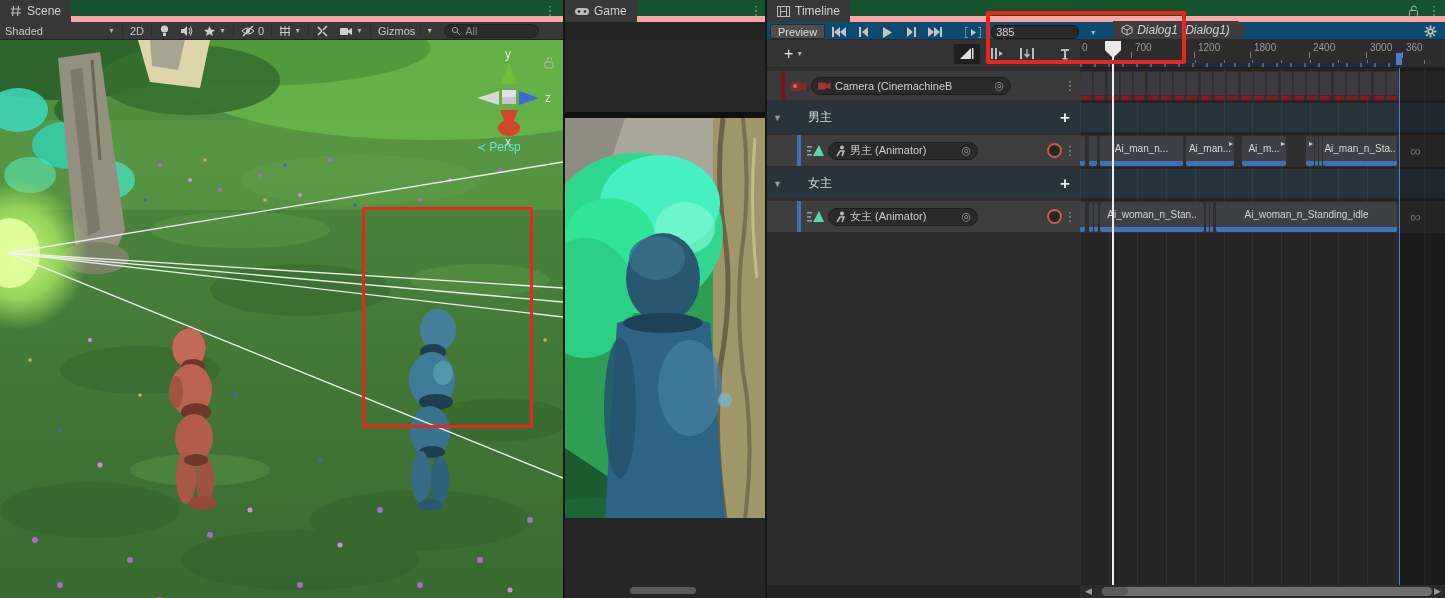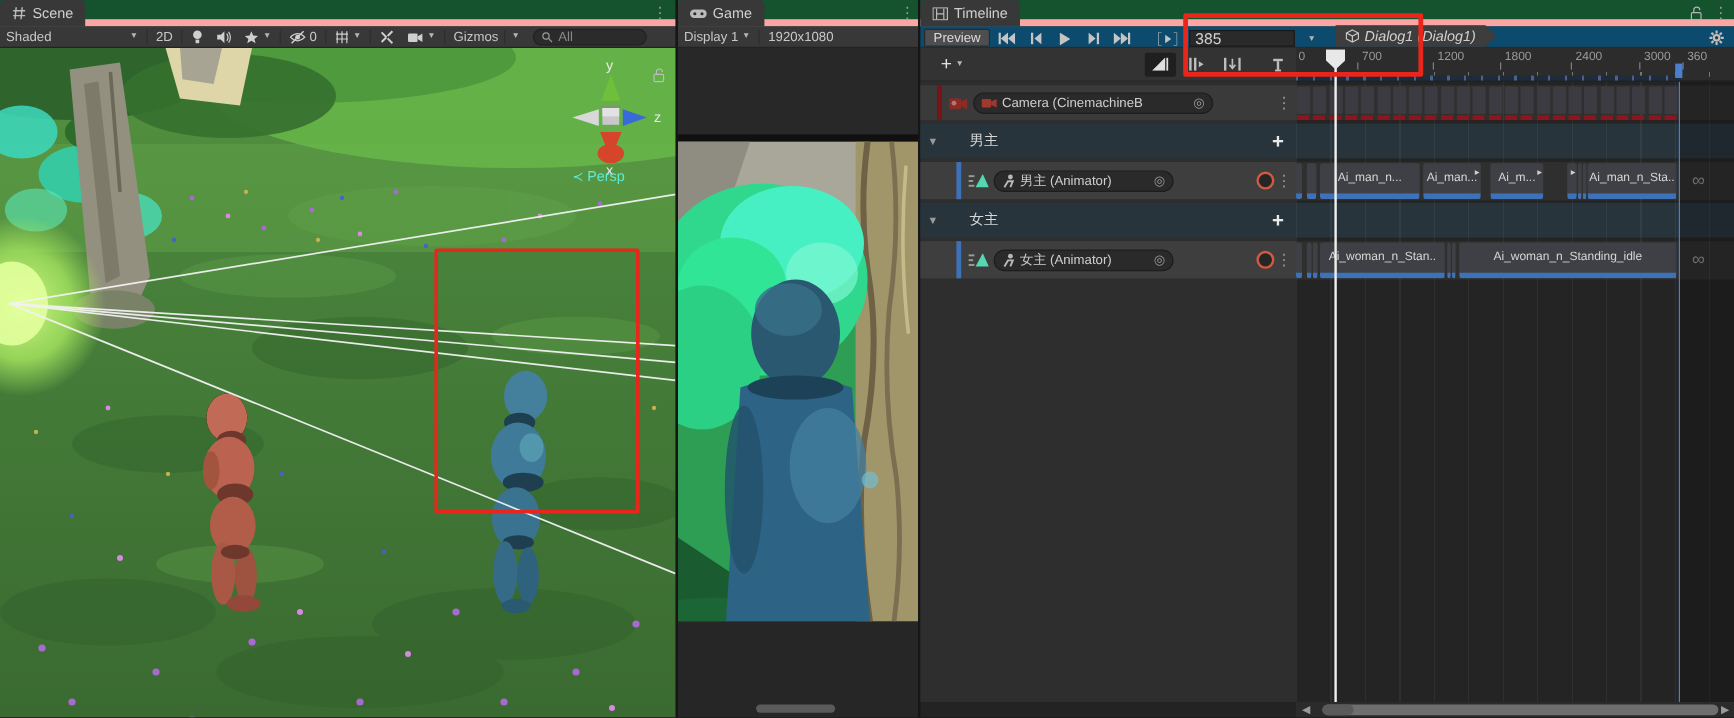--- a/index.html
+++ b/index.html
@@ -24,22 +24,22 @@
   .searchbox { display:flex; align-items:center; gap:4px; background:#2b2b2b; border:1px solid #212121;
                border-radius:8px; height:14px; padding:0 6px; color:#8a8a8a; }
 
   
   .tl-row1 { position:absolute; left:767px; top:22px; width:678px; height:18px; background:#0c4a6e;
              border-bottom:1px solid #2a2a2a; display:flex; align-items:flex-end; }
   .preview-btn { background:#4e4e4e; border:1px solid #2a2a2a; border-radius:2px; color:#dcdcdc;
                  font-size:11px; padding:0 7px; height:15px; display:flex; align-items:center; margin:0 4px 0 3px;}
   .transport { display:flex; align-items:center; gap:4px; }
   .tbicon { width:20px; height:14px; display:flex; align-items:center; justify-content:center; }
-  .framefield { width:88px; height:14px; background:#2a2a2a; border:1px solid #191919; border-radius:0;
-                color:#d2d2d2; font-size:13px; padding:0 4px; display:flex; align-items:center; margin-left:8px;}
+  .framefield { width:88px; height:14px; background:#2a2a2a; border:1px solid #191919; border-radius:6px;
+                color:#d2d2d2; font-size:11px; padding:0 4px; display:flex; align-items:center; margin-left:8px;}
   .breadcrumb { display:flex; align-items:center; gap:4px; height:18px; padding:0 8px; margin-left:10px;
                 background:#3d3d3d; color:#d0d0d0; font-size:12px; position:relative;font-style:italic; }
   .breadcrumb:after { content:""; position:absolute; right:-9px; top:0; border-top:9px solid transparent;
                 border-bottom:9px solid transparent; border-left:9px solid #3d3d3d; }
   .tl-row2 { position:absolute; left:767px; top:40px; width:313px; height:28px; background:#333333;
              border-bottom:1px solid #262626; display:flex; align-items:center; }
   .mode-btn { width:26px; height:20px; display:flex; align-items:center; justify-content:center;
               border-radius:2px; margin:0 2px; color:#bdbdbd; }
   .mode-btn.active { background:#1f1f1f; }
 
@@ -350,30 +350,20 @@
       <svg width="14" height="10" viewBox="0 0 14 10">
         <rect x="0" y="2" width="14" height="7" rx="3.5" fill="#bbb"></rect>
         <circle cx="4" cy="5.5" r="1.3" fill="#2a2a2a"></circle>
           <circle cx="10" cy="5.5" r="1.3" fill="#2a2a2a"></circle>
       </svg>
       <span>Game</span>
     </div>
     <div class="kebab abs" style="left:184px;top:0;">⋮</div>
   </div>
 
-  <div class="toolbar" style="left:565px;width:200px;">
-    <div class="tbtn">
-      <span>Display 1</span>
-      <span class="caret">▼</span>
-    </div>
-    <div class="sep"></div>
-    <div class="tbtn">
-      <span>1920x1080</span>
-    </div>
-  </div>
 
   <div class="abs" style="left:565px;top:40px;width:200px;height:558px;background:#282828;">
     <div class="abs" style="left:0;top:72px;width:200px;height:6px;background:#101010;"></div>
     <svg class="abs" style="left:0;top:78px;" width="200" height="400" viewBox="0 0 200 400">
       <rect width="200" height="400" fill="#2f9e55"></rect>
       <rect x="0" y="0" width="160" height="130" fill="#a9a79a"></rect>
       <polygon points="0,0 60,0 40,60 0,80" fill="#8f8d82"></polygon>
       <rect x="148" y="0" width="52" height="400" fill="#a1966a"></rect>
       <path d="M158 0 Q150 60 160 120 Q168 180 155 250 Q148 320 160 400" stroke="#6d6245" stroke-width="5" fill="none"></path>
       <path d="M178 0 Q186 70 176 140 Q170 210 182 280 Q188 340 180 400" stroke="#7a6f50" stroke-width="4" fill="none"></path>

